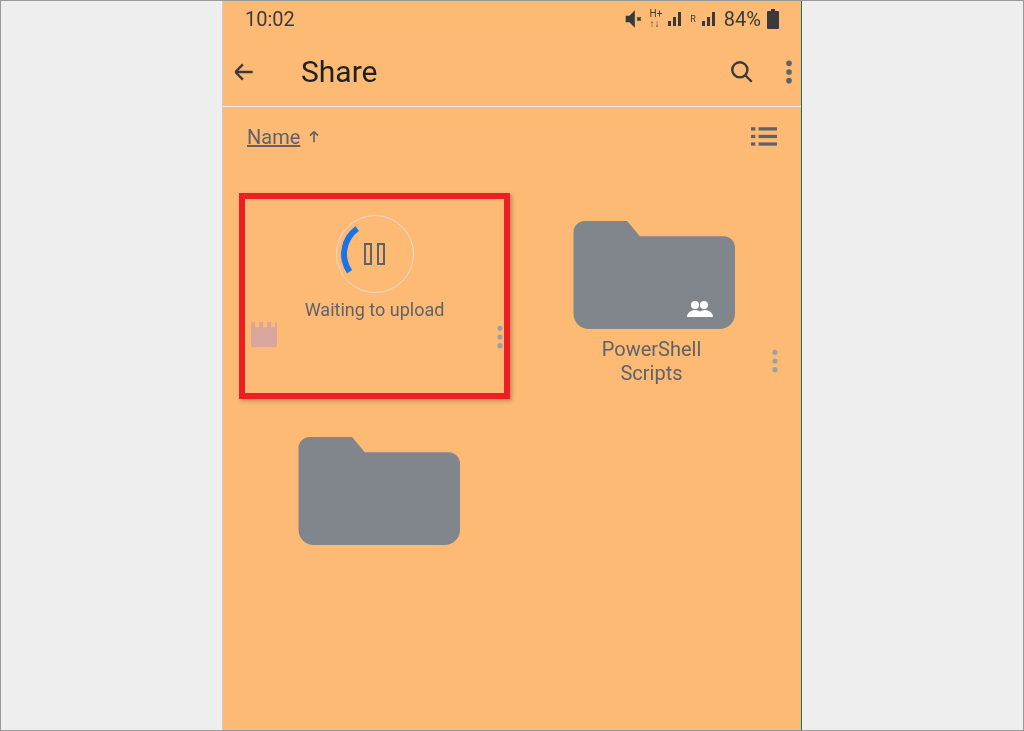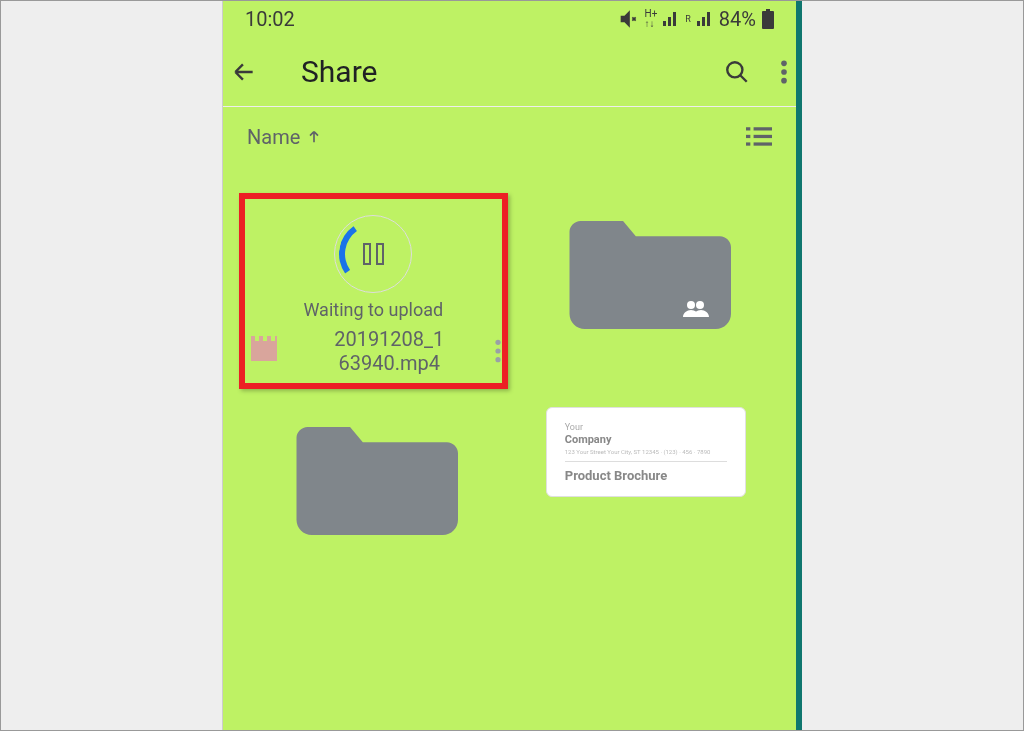--- a/index.html
+++ b/index.html
@@ -8,25 +8,25 @@
       background: #eeeeee;
       width: 1024px;
       height: 731px;
       display: flex;
       align-items: flex-start;
       justify-content: center;
       border: 1px solid #999;
     }
     .phone {
       width: 580px;
-      background: #bef264;
+      background: #fdba74;
       height: 731px;
       overflow: hidden;
       border-left: 1px solid #ccc;
-      border-right: 6px solid #0f766e;
+      border-right: 1px solid #0f766e;
     }
     .statusbar {
       height: 36px;
       display: flex;
       align-items: center;
       justify-content: space-between;
       padding: 0 22px;
       font-size: 20px;
       color: #3a3a3a;
     }
@@ -60,20 +60,21 @@
       align-items: center;
     }
     .sortbar {
       height: 60px;
       display: flex;
       align-items: center;
       justify-content: space-between;
       padding: 0 24px;
       color: #5f6368;
       font-size: 20px;
+      text-decoration: underline;
     }
     .sortbar .sort {
       display: flex;
       align-items: center;
       gap: 6px;
     }
     .grid {
       display: grid;
       grid-template-columns: 1fr 1fr;
       gap: 32px 20px;
@@ -266,57 +267,55 @@
           <div class="spinner-arc"></div>
           <div class="pause-bars">
               <span></span>
               <span></span>
             </div>
         </div>
         <div class="upload-status">Waiting to upload</div>
       </div>
       <div class="label-row">
         <div class="video-icon"></div>
+        <svg class="more" width="8" height="26" viewBox="0 0 6 24">
+            <circle cx="3" cy="4" r="2.4" fill="#9aa0a6"></circle>
+            <circle cx="3" cy="12" r="2.4" fill="#9aa0a6"></circle>
+            <circle cx="3" cy="20" r="2.4" fill="#9aa0a6"></circle>
+          </svg>
+      </div>
+    </div>
+
+    <div class="item">
+      <div class="thumb">
+        <svg class="folder-svg" viewBox="0 0 200 150">
+            <path fill="#80868b" d="M10 28c0-7 6-13 13-13h50l15 18h99c7 0 13 6 13 13v78c0 10-8 18-18 18H28c-10 0-18-8-18-18V28z"></path>
+          </svg>
+        <svg class="share-badge" width="26" height="18" viewBox="0 0 26 18">
+            <circle cx="8" cy="6" r="4" fill="#fff"></circle>
+            <circle cx="17" cy="6" r="4" fill="#fff"></circle>
+            <path fill="#fff" d="M0 18c0-4 4-7 8-7s8 3 8 7H0zm10 0c0-4 4-7 8-7s8 3 8 7H10z"></path>
+          </svg>
+      </div>
+      <div class="label-row">
         <div class="label-text">
-          <span>20191208_1</span><br><span>63940.mp4</span>
+          <span>PowerShell</span><br><span>Scripts</span>
         </div>
         <svg class="more" width="8" height="26" viewBox="0 0 6 24">
             <circle cx="3" cy="4" r="2.4" fill="#9aa0a6"></circle>
             <circle cx="3" cy="12" r="2.4" fill="#9aa0a6"></circle>
             <circle cx="3" cy="20" r="2.4" fill="#9aa0a6"></circle>
           </svg>
       </div>
     </div>
 
-    <div class="item">
-      <div class="thumb">
-        <svg class="folder-svg" viewBox="0 0 200 150">
-            <path fill="#80868b" d="M10 28c0-7 6-13 13-13h50l15 18h99c7 0 13 6 13 13v78c0 10-8 18-18 18H28c-10 0-18-8-18-18V28z"></path>
-          </svg>
-        <svg class="share-badge" width="26" height="18" viewBox="0 0 26 18">
-            <circle cx="8" cy="6" r="4" fill="#fff"></circle>
-            <circle cx="17" cy="6" r="4" fill="#fff"></circle>
-            <path fill="#fff" d="M0 18c0-4 4-7 8-7s8 3 8 7H0zm10 0c0-4 4-7 8-7s8 3 8 7H10z"></path>
-          </svg>
-      </div>
-    </div>
-
     <div class="item partial-folder">
       <div class="thumb" style="height:90px;align-items:flex-start;">
         <svg class="folder-svg" viewBox="0 0 200 150" style="height:130px;">
             <path fill="#80868b" d="M10 28c0-7 6-13 13-13h50l15 18h99c7 0 13 6 13 13v78c0 10-8 18-18 18H28c-10 0-18-8-18-18V28z"></path>
           </svg>
       </div>
     </div>
 
-    <div class="item">
-      <div class="doc-thumb">
-        <div class="dt-small">Your</div>
-        <div class="dt-bold">Company</div>
-        <div style="font-size:6px;color:#bbb;margin-top:2px;">123 Your Street Your City, ST 12345 · (123) · 456 · 7890</div>
-        <hr>
-        <div class="dt-bold" style="font-size:13px;">Product Brochure</div>
-      </div>
-    </div>
 
   </div>
 
 </div>
 
 </body></html>

